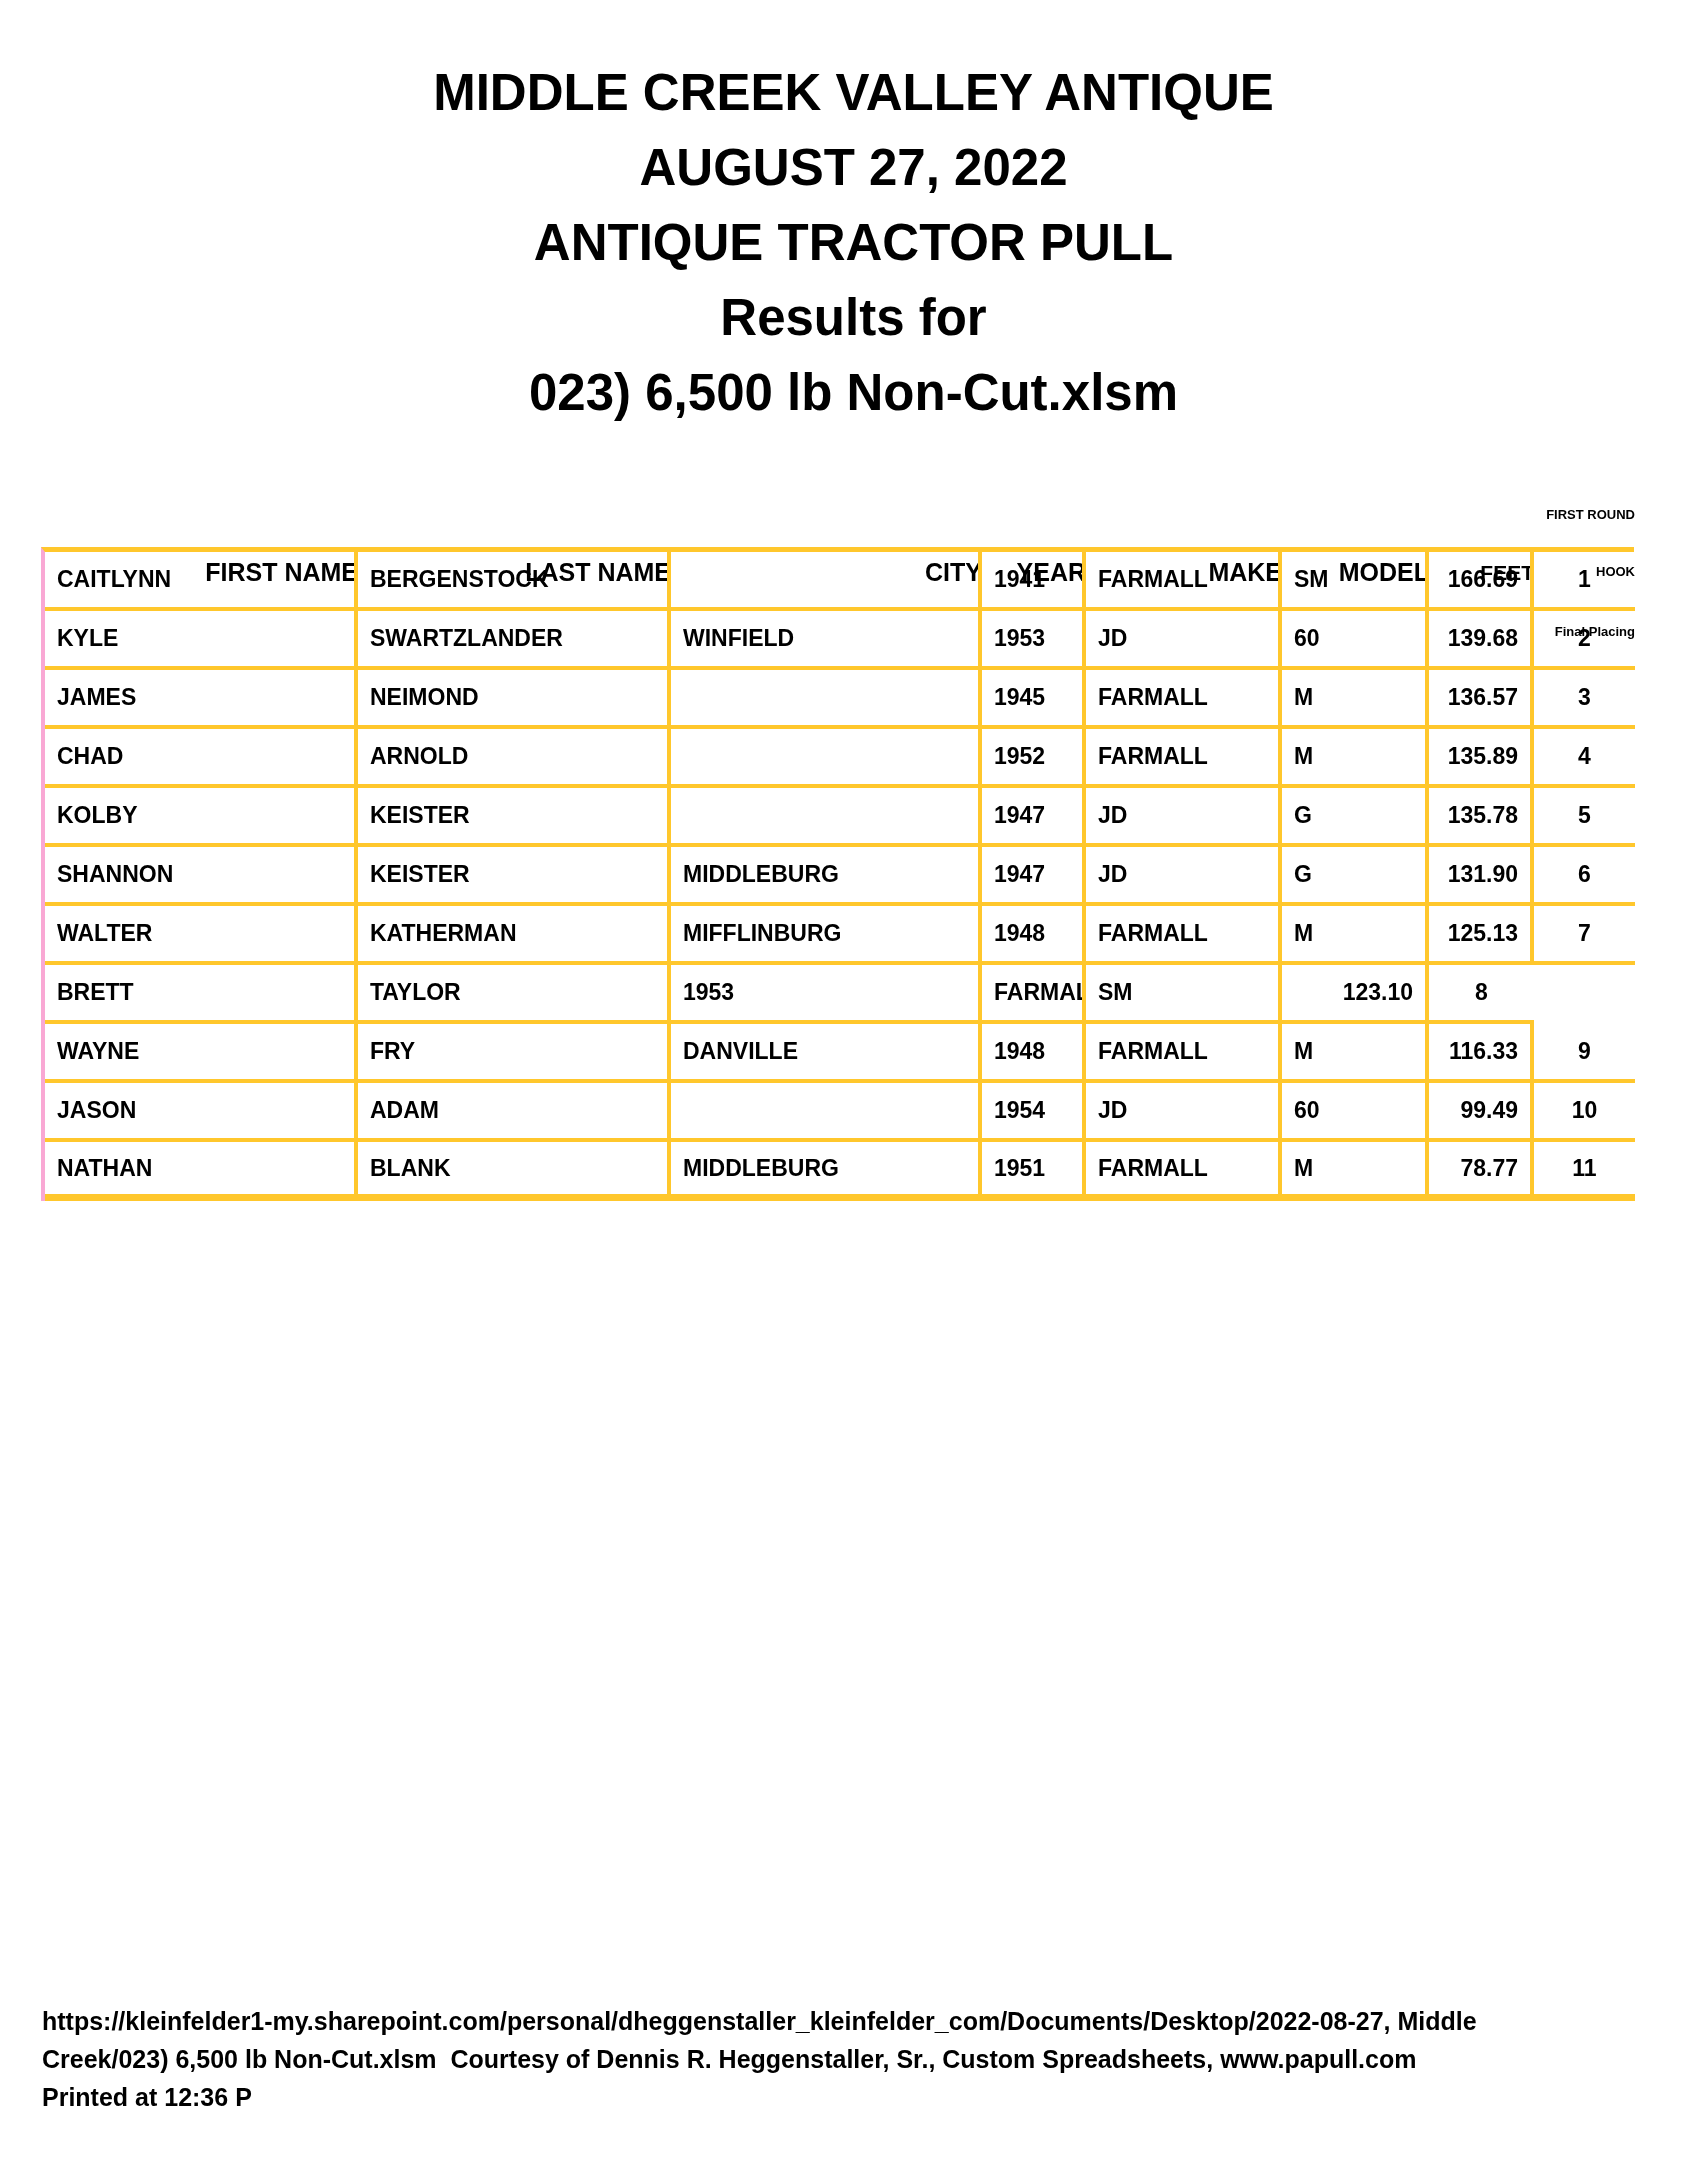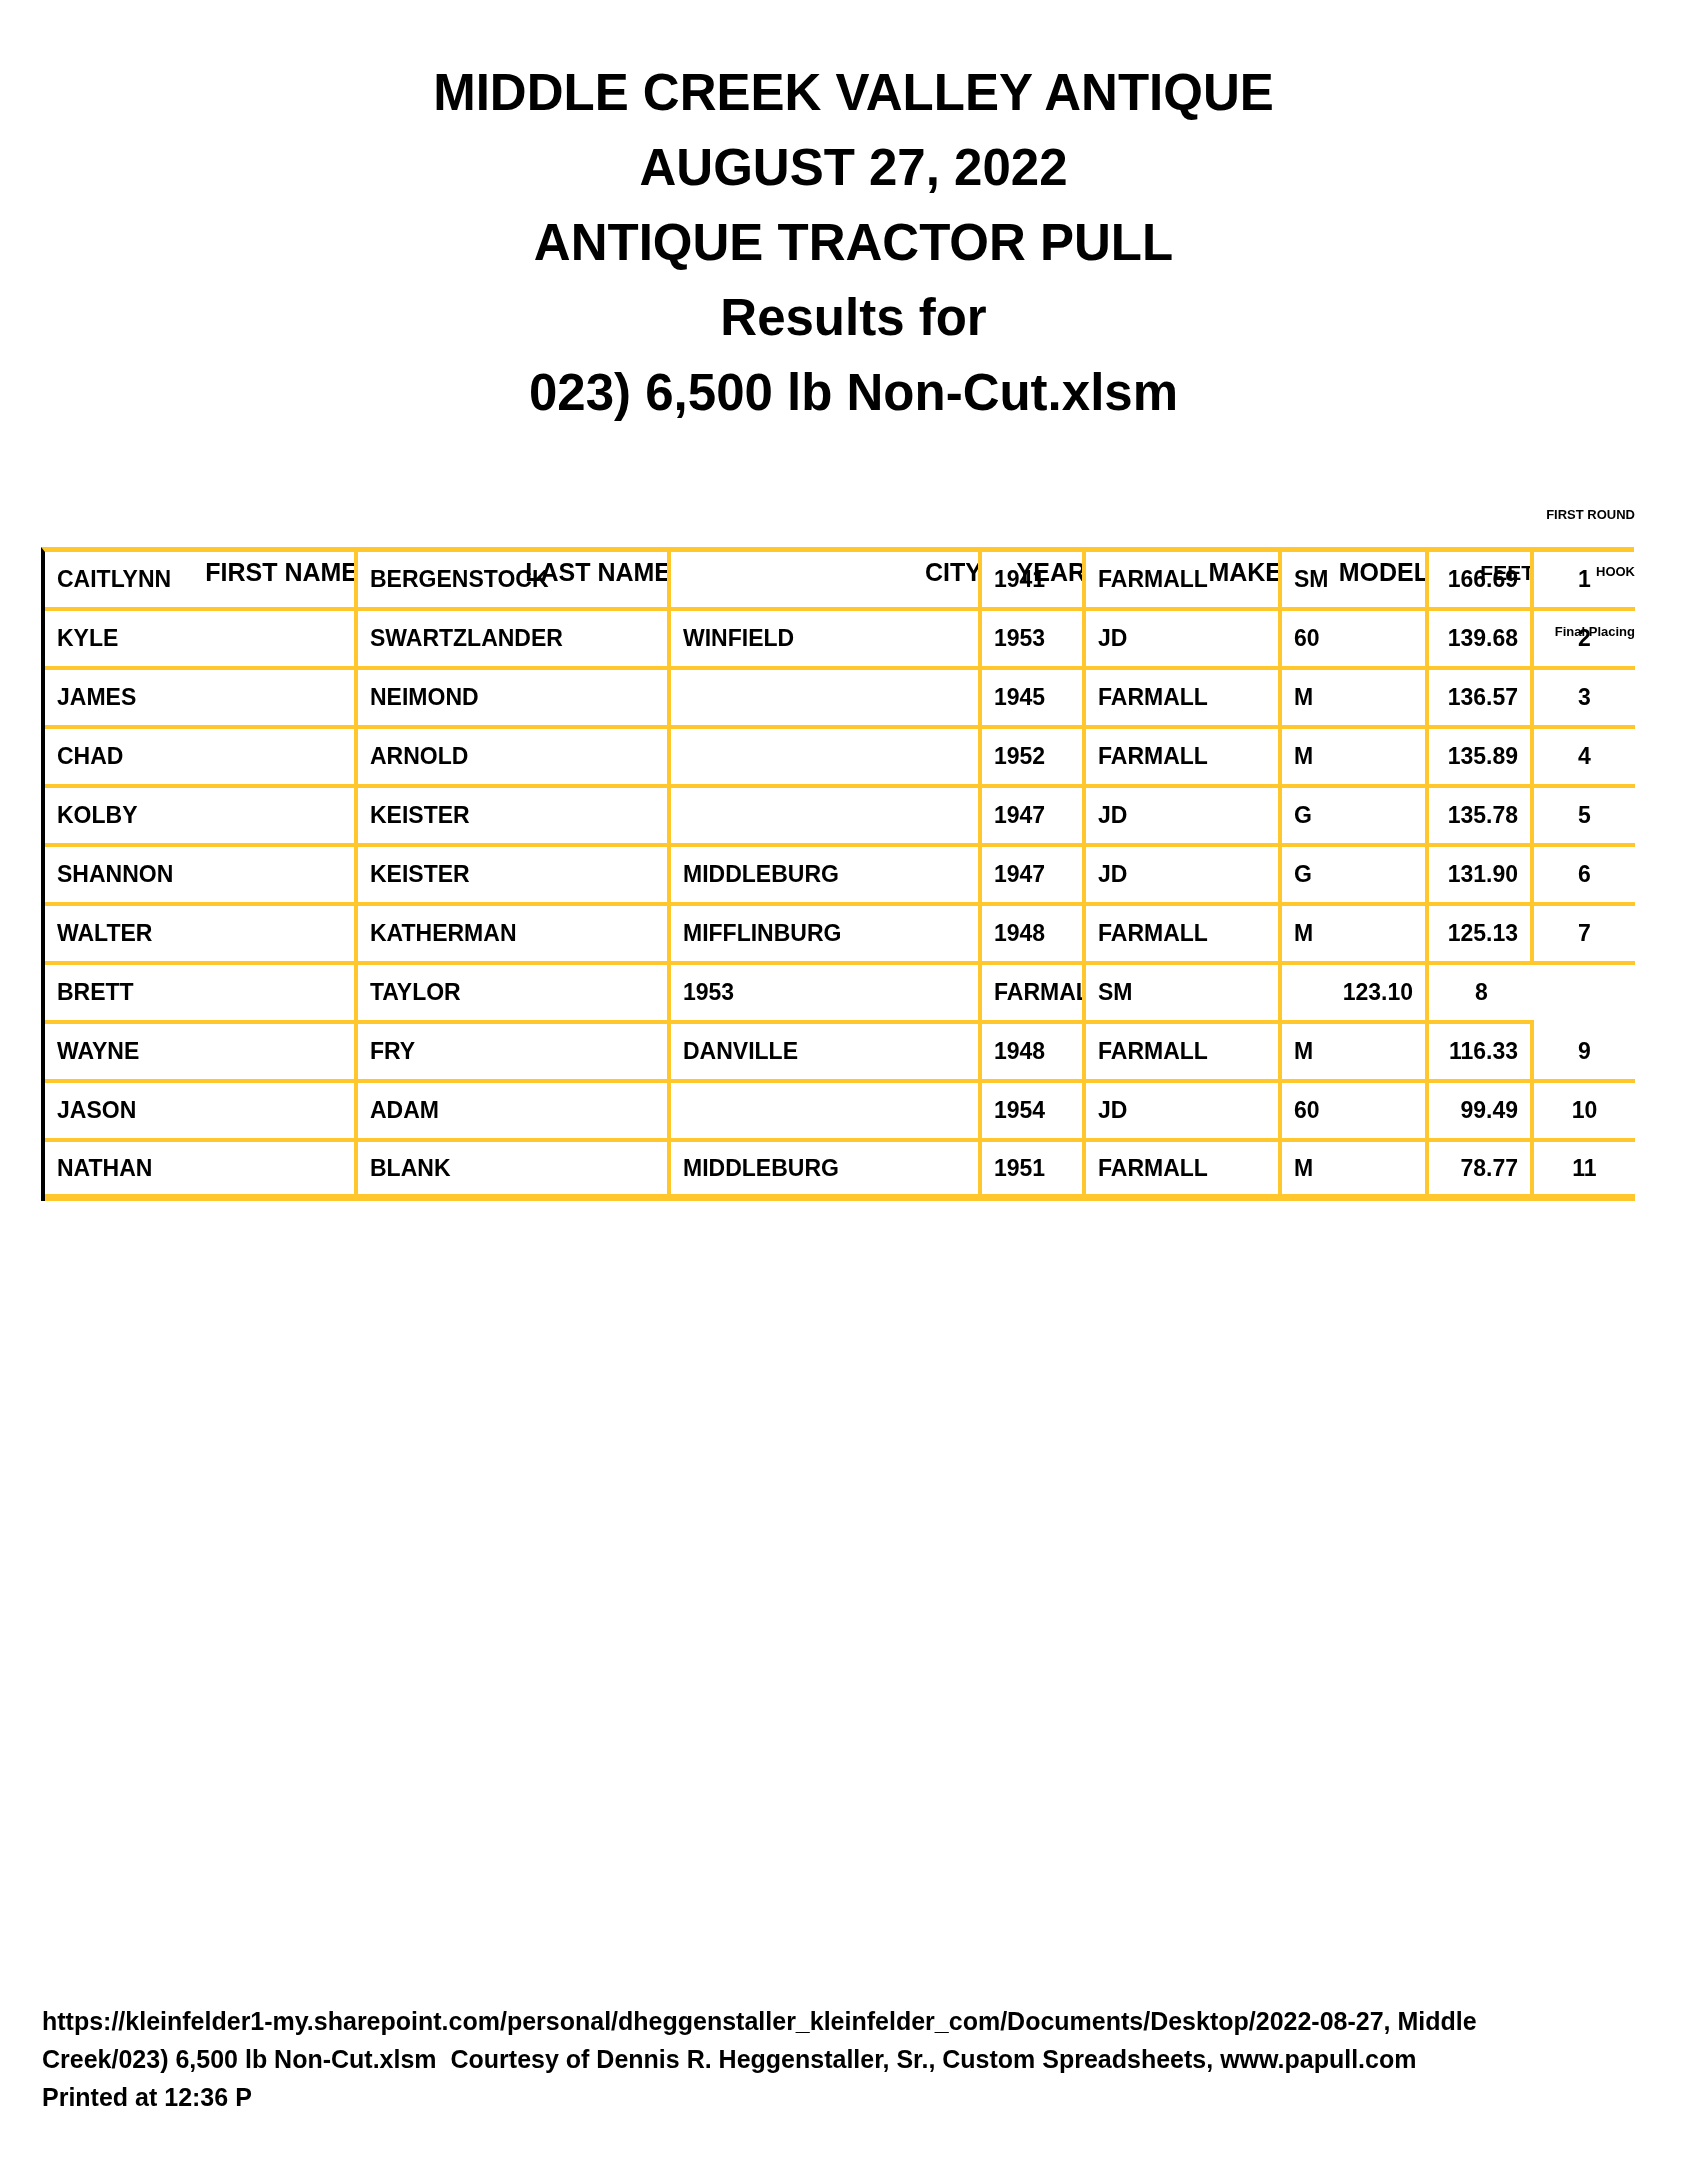--- a/index.html
+++ b/index.html
@@ -61,21 +61,21 @@
   }
   .th-hook div { white-space: pre; }
   .th-hook .hk3 { padding-top: 3px; }
 
   
   #results-table {
     position: absolute;
     left: 41px;
     top: 547px;
     width: 1593px;
-    border-left: 4px solid #000000;
+    border-left: 4px solid #f9a8d4;
     border-top: 5px solid #FFC72C;
     box-sizing: border-box;
   }
   .tr { width: 1589px; }
   .td {
     box-sizing: border-box;
     height: 59px;
     border-bottom: 4px solid #FFC72C;
     font-size: 23px;
     font-weight: 700;

